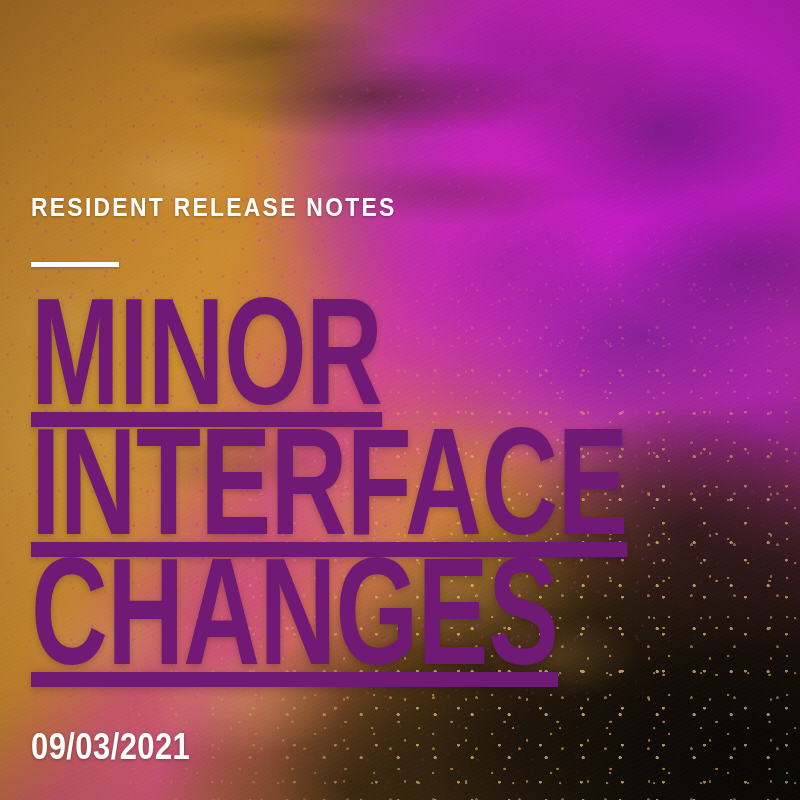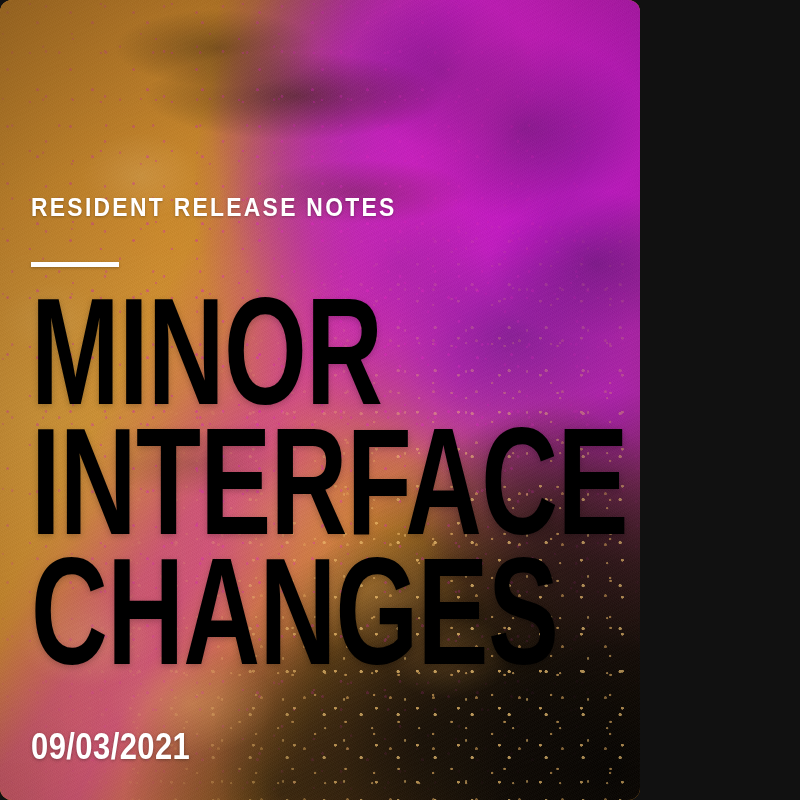--- a/index.html
+++ b/index.html
@@ -7,26 +7,25 @@
     margin: 0;
     padding: 0;
     background: #111;
   }
   body {
     font-family: "Liberation Sans", sans-serif;
   }
 
   .poster {
     position: relative;
-    width: 640px;
+    width: 800px;
     height: 800px;
     overflow: hidden;
     background: #d2912f;
     user-select: none;
-    border-radius: 12px;
   }
 
   
   .bg { position:absolute; inset:0; }
 
   
   .bg-base {
     background:
       radial-gradient(120% 100% at 6% 52%, #e0a03c 0%, #d8922f 28%, #c9842a 52%, #a9691f 74%, #6d4315 100%);
   }
@@ -177,23 +176,24 @@
     height: 5px;
     background: #ffffff;
     box-shadow: 0 1px 3px rgba(0,0,0,0.25);
   }
 
   .headline {
     position: absolute;
     left: 31px;
     top: 286px;
     width: 740px;
-    color: #000000;
+    color: #701a75;
     text-transform: uppercase;
     text-shadow: 0 2px 8px rgba(0,0,0,0.22);
+    text-decoration: underline;
   }
   .headline .hl-line {
     display: block;
     font-family: "Liberation Sans Narrow", "Liberation Sans", sans-serif;
     font-weight: 700;
     font-size: 152px;
     line-height: 130px;
     letter-spacing: -1px;
     transform: scaleX(0.70);
     transform-origin: left center;

